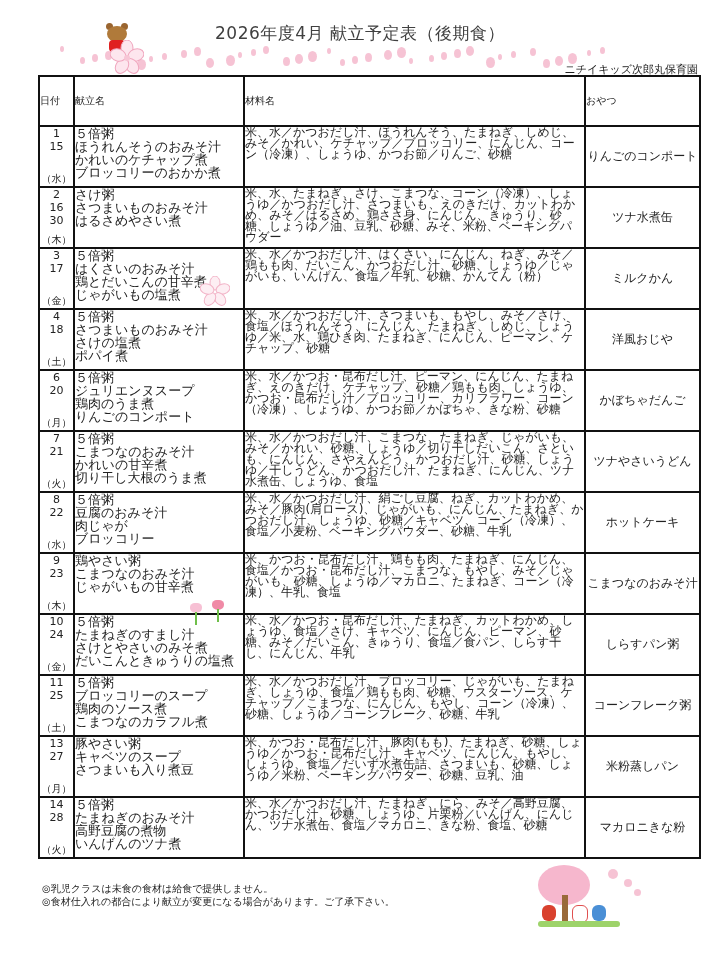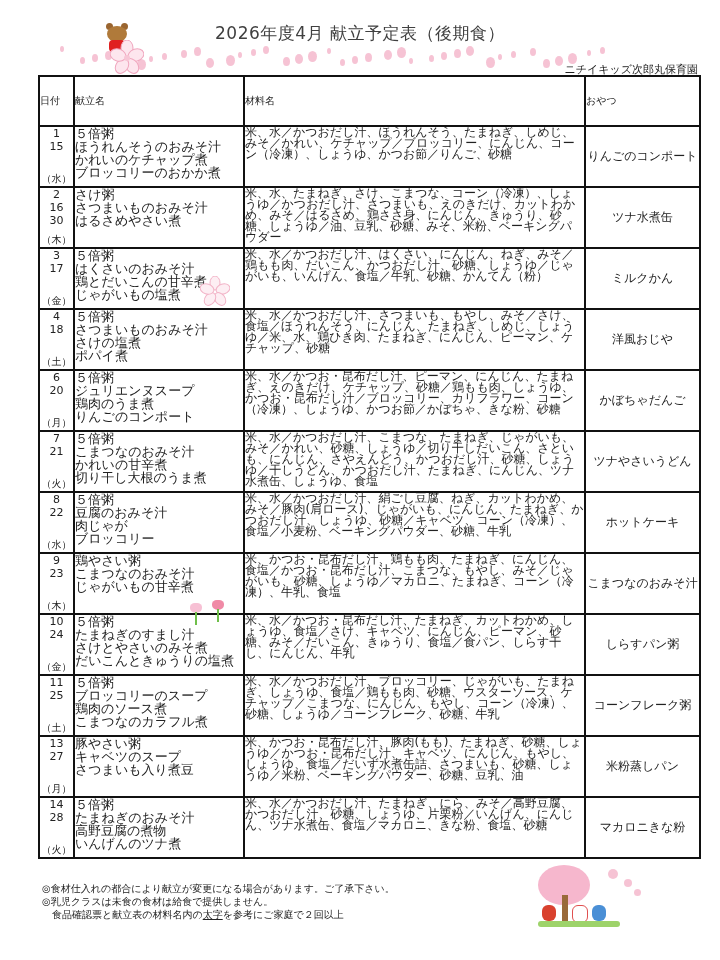--- a/index.html
+++ b/index.html
@@ -315,23 +315,22 @@
 <div class="tulip" style="left:190px; top:603px;">
   <div class="bloom" style="background:#f7c0d4;"></div>
     <div class="stem"></div>
 </div>
 <div class="tulip" style="left:212px; top:600px;">
   <div class="bloom" style="background:#f08aa6;"></div>
     <div class="stem"></div>
 </div>
 
 <div class="notes">
+  <div>◎乳児クラスは未食の食材は給食で提供しません。</div>
   <div>◎食材仕入れの都合により献立が変更になる場合があります。ご了承下さい。</div>
-  <div>◎乳児クラスは未食の食材は給食で提供しません。</div>
-  <div class="indent"><span>食品確認票と献立表の材料名内の</span><u>太字</u><span>を参考にご家庭で２回以上</span></div>
 </div>
 
 <div class="deco-tree">
   <div class="tree-crown"></div>
   <div class="tree-trunk"></div>
   <div class="animal" style="left:4px; background:#d9412e;"></div>
   <div class="animal" style="left:34px; background:#ffffff; border:1px solid #e05050;"></div>
   <div class="animal" style="left:54px; background:#4a8fd6;"></div>
   <div class="grass"></div>
   <div class="petal" style="left:70px; top:4px; width:10px; height:10px;"></div>

